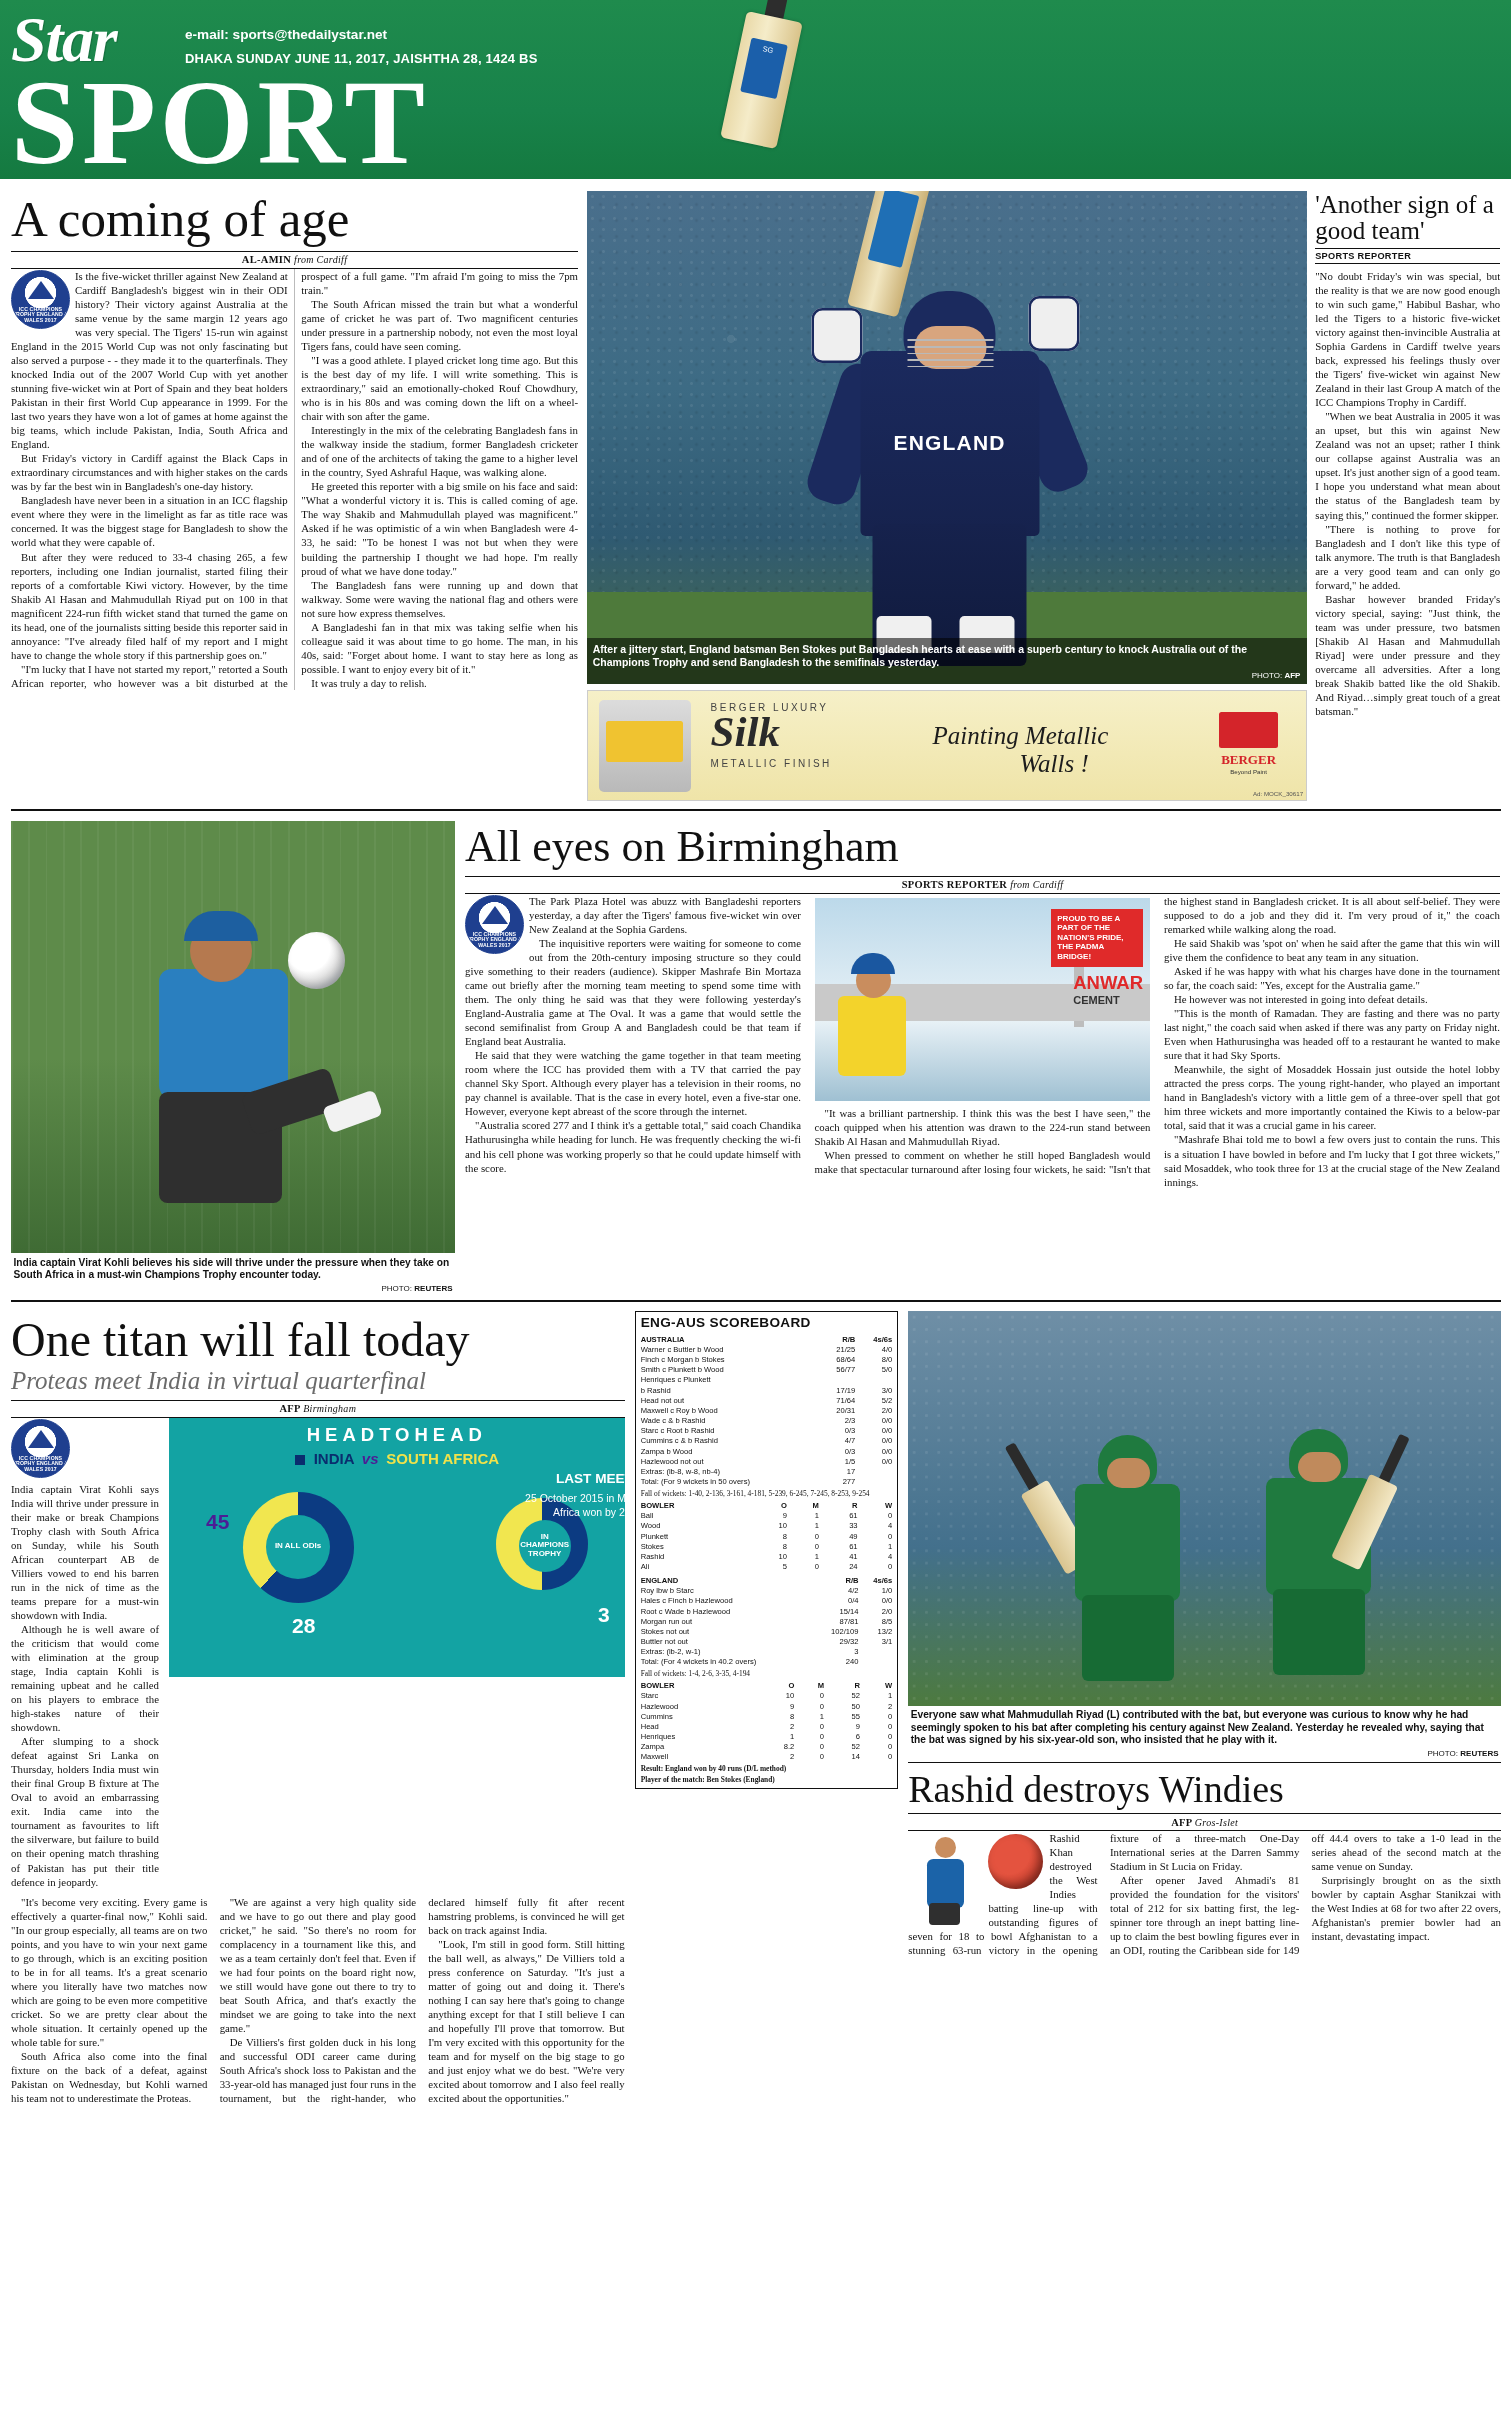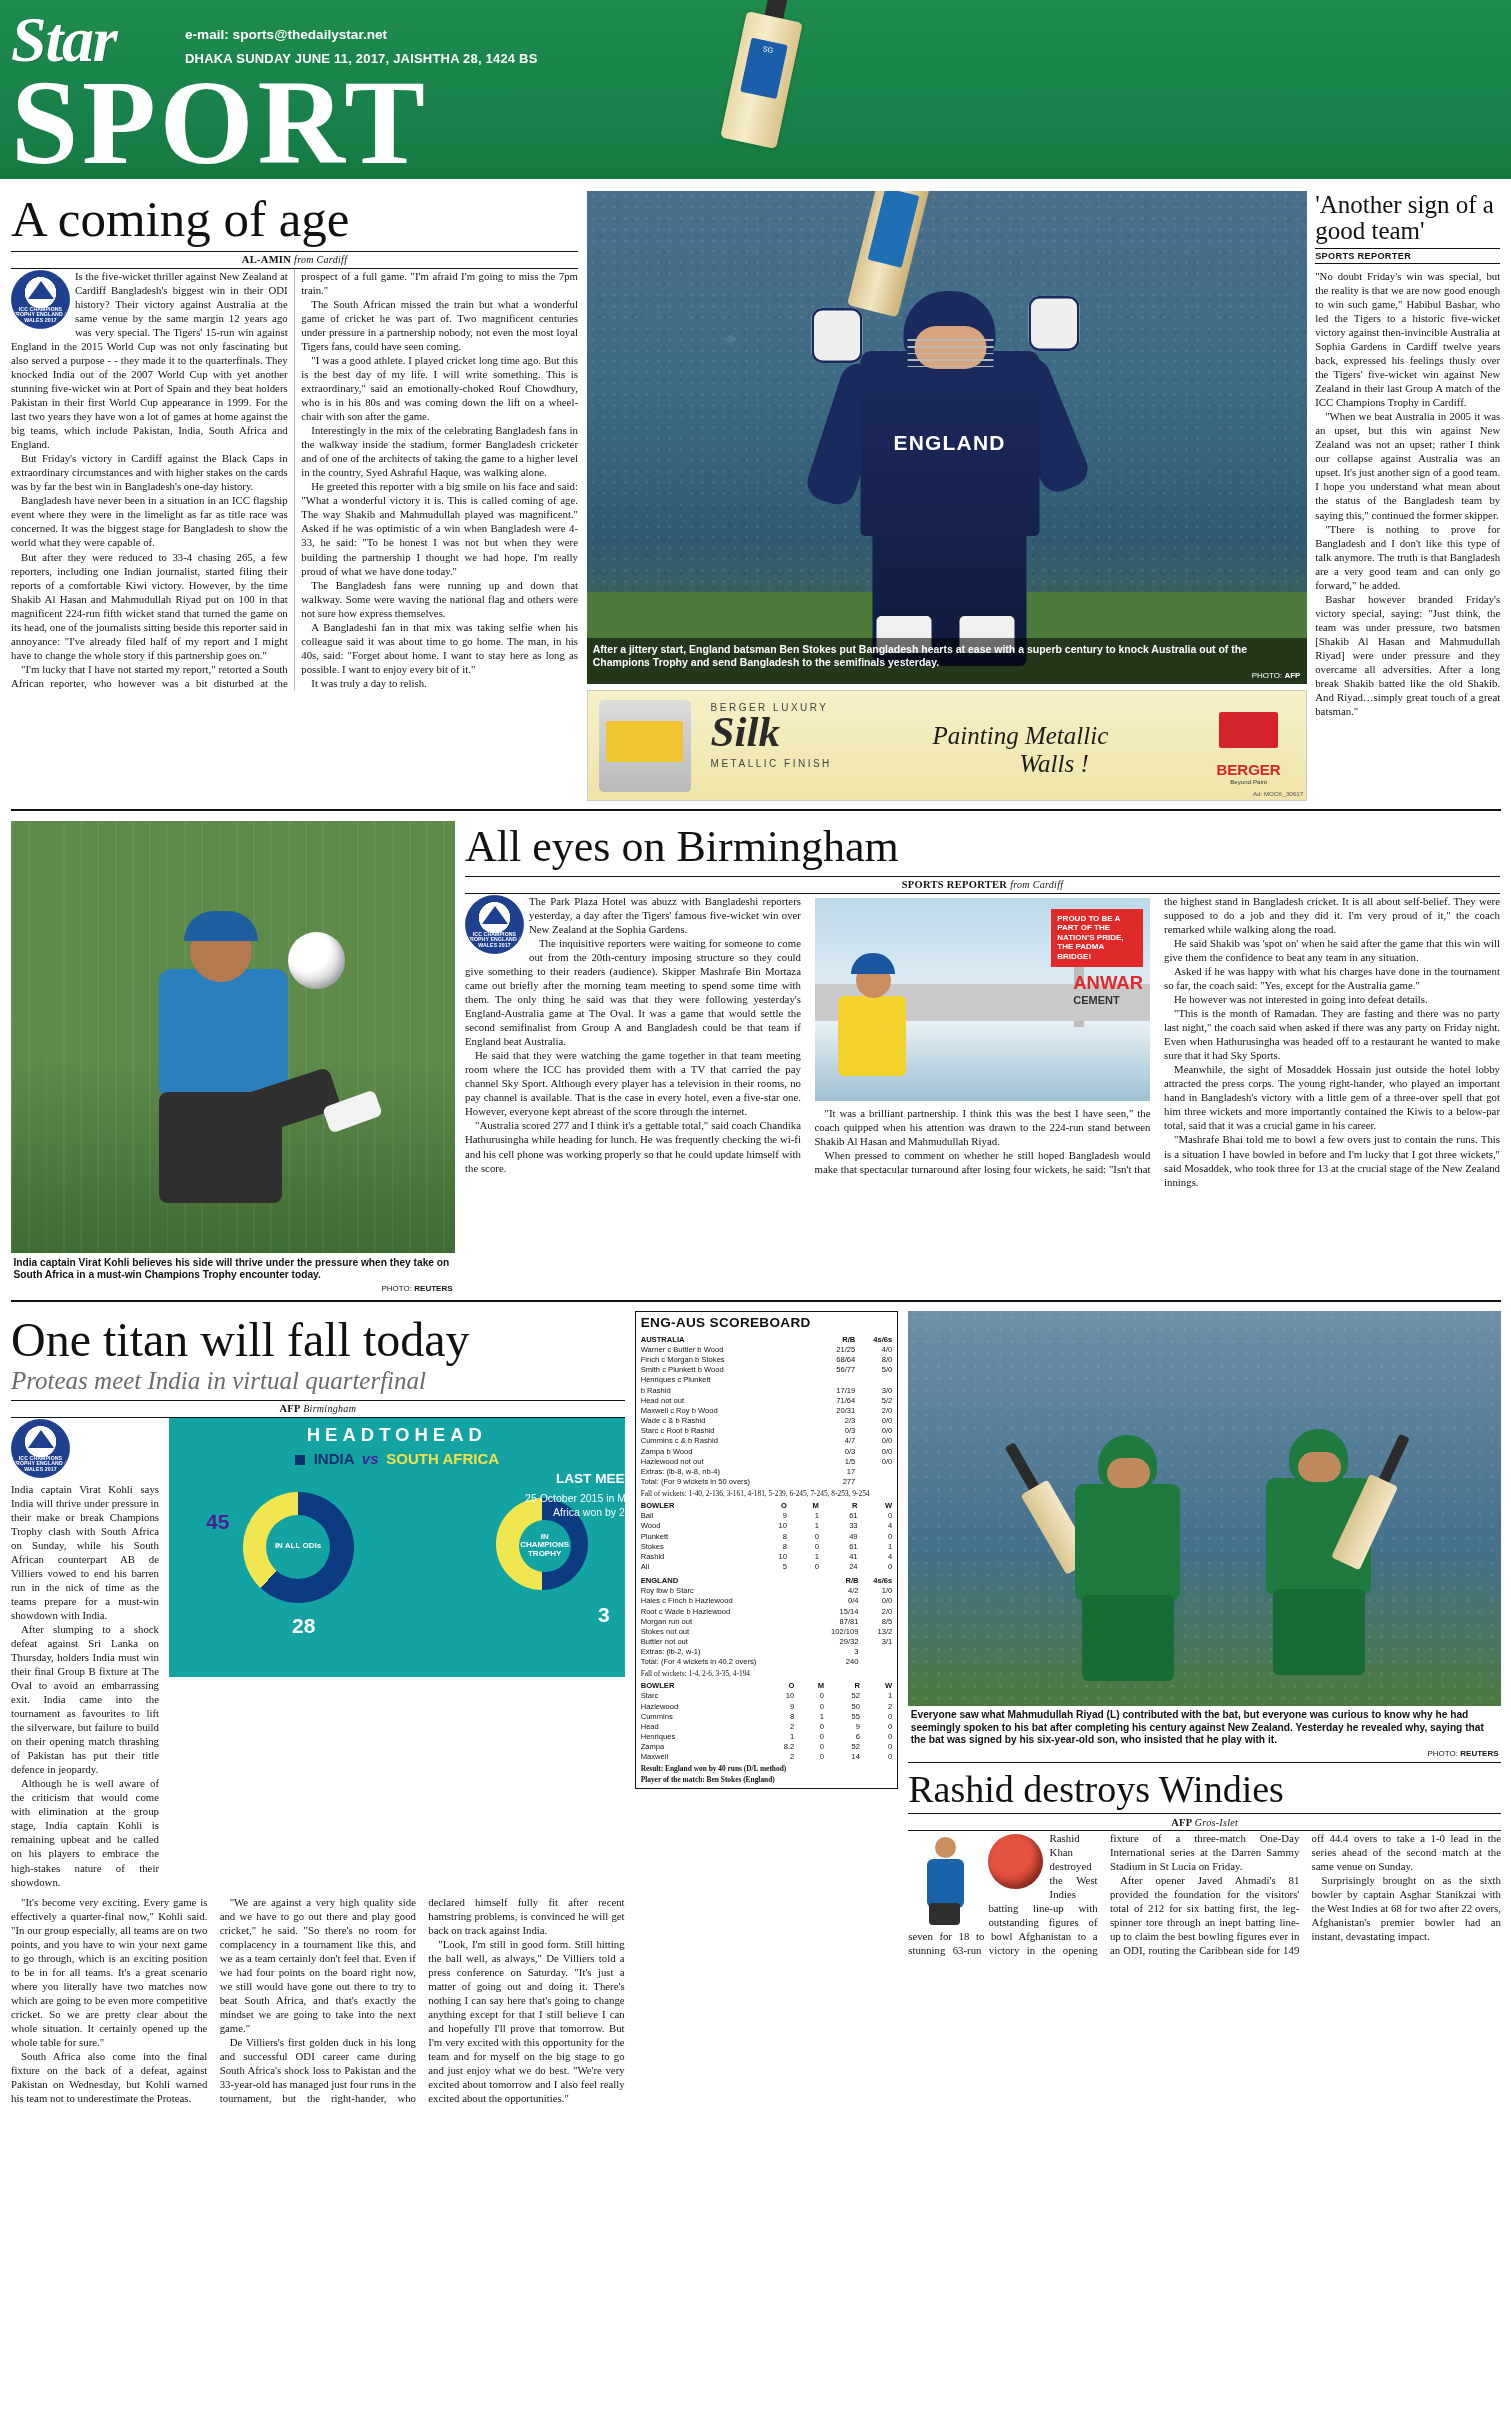--- a/index.html
+++ b/index.html
@@ -197,21 +197,21 @@
   .ad-berger .sub1 { position:absolute; left:123px; top:67px; font-family:"Liberation Sans",sans-serif;
     font-size:10px; letter-spacing:2.5px; color:#444; }
   .ad-berger .mid { position:absolute; left:345px; top:31px; font-family:"Liberation Serif",serif;
     font-style:italic; font-size:25px; color:#1c1c1c; }
   .ad-berger .mid2{ position:absolute; left:432px; top:59px; font-family:"Liberation Serif",serif;
     font-style:italic; font-size:25px; color:#1c1c1c; }
   .ad-berger .logo {
     position:absolute; right:11px; top:21px; width:92px; height:62px; text-align:center;
   }
   .ad-berger .logo .bg-red{ width:59px;height:36px;margin:0 auto;background:#d4242a;border-radius:2.5px;}
-  .ad-berger .logo .nm{font-family:Liberation Sans, sans-serif;font-weight:bold;font-size:15px;color:#d4242a;margin-top:13px;}
+  .ad-berger .logo .nm{font-family:Liberation Serif, serif;font-weight:bold;font-size:13px;color:#d4242a;margin-top:4px;}
   .ad-berger .logo .tl{font-family:"Liberation Sans",sans-serif;font-size:6.2px;color:#333;}
   .ad-berger .vert {
     position:absolute; right:2.5px; bottom:3.7px; font-size:6.2px; color:#555;
     font-family:"Liberation Sans",sans-serif;
   }
 
   
   h2.sub-headline {
     font-family:"Liberation Serif", serif; font-size:25px; line-height:1.02;
     margin:1.2px 0 5px 0; font-weight:normal;
@@ -499,22 +499,22 @@
         <i>Birmingham</i>
       </div>
 
       <div style="display:flex; gap:10px;">
         <div style="width:148px;">
           <div class="ct-logo" style="float:none;margin-bottom:3.7px;">
             <div class="ct-tri"></div>
             <div class="ct-text">ICC CHAMPIONS TROPHY ENGLAND &amp; WALES 2017</div>
           </div>
           <p class="bodytext first">India captain Virat Kohli says India will thrive under pressure in their make or break Champions Trophy clash with South Africa on Sunday, while his South African counterpart AB de Villiers vowed to end his barren run in the nick of time as the teams prepare for a must-win showdown with India.</p>
+          <p class="bodytext">Although he is well aware of the criticism that would come with elimination at the group stage, India captain Kohli is remaining upbeat and he called on his players to embrace the high-stakes nature of their showdown.</p>
           <p class="bodytext">After slumping to a shock defeat against Sri Lanka on Thursday, holders India must win their final Group B fixture at The Oval to avoid an embarrassing exit. India came into the tournament as favourites to lift the silverware, but failure to build on their opening match thrashing of Pakistan has put their title defence in jeopardy.</p>
-          <p class="bodytext">Although he is well aware of the criticism that would come with elimination at the group stage, India captain Kohli is remaining upbeat and he called on his players to embrace the high-stakes nature of their showdown.</p>
         </div>
         <div style="flex:1;">
 
           <div class="h2h">
             <div class="t">HEADTOHEAD</div>
             <div class="vs">
               <span class="sq"></span>
               <span class="ind">INDIA</span>
               <span style="font-style:italic;color:#4c1d95;margin:0 3.7px;">vs</span>
               <span class="sa">SOUTH AFRICA</span>

